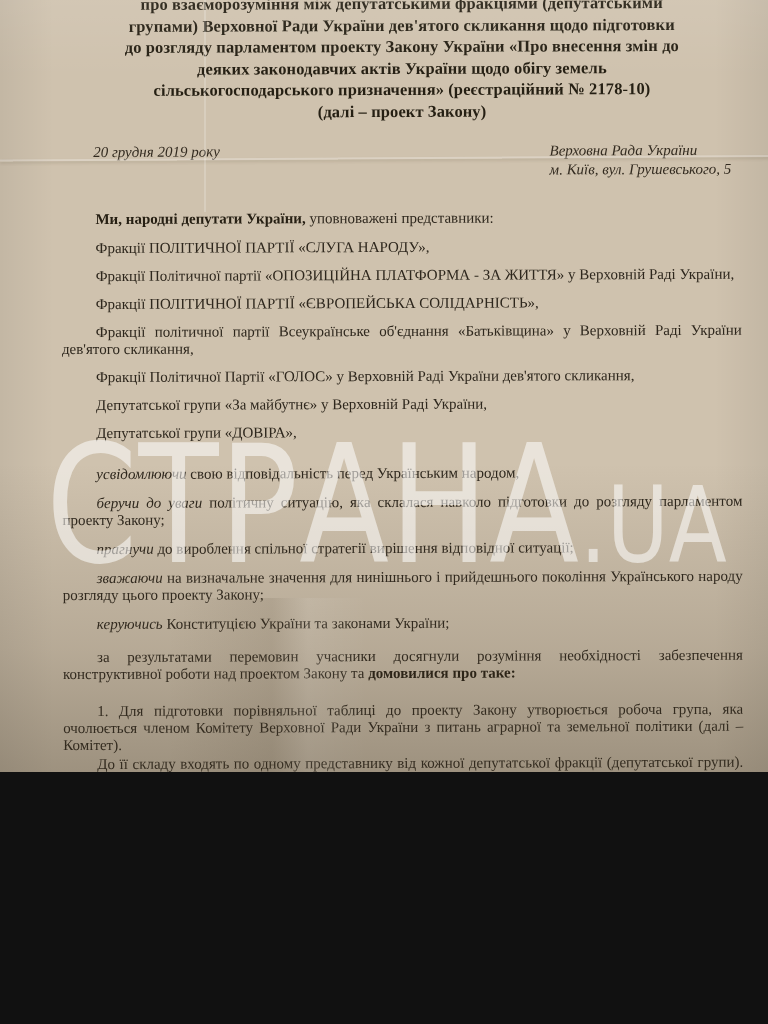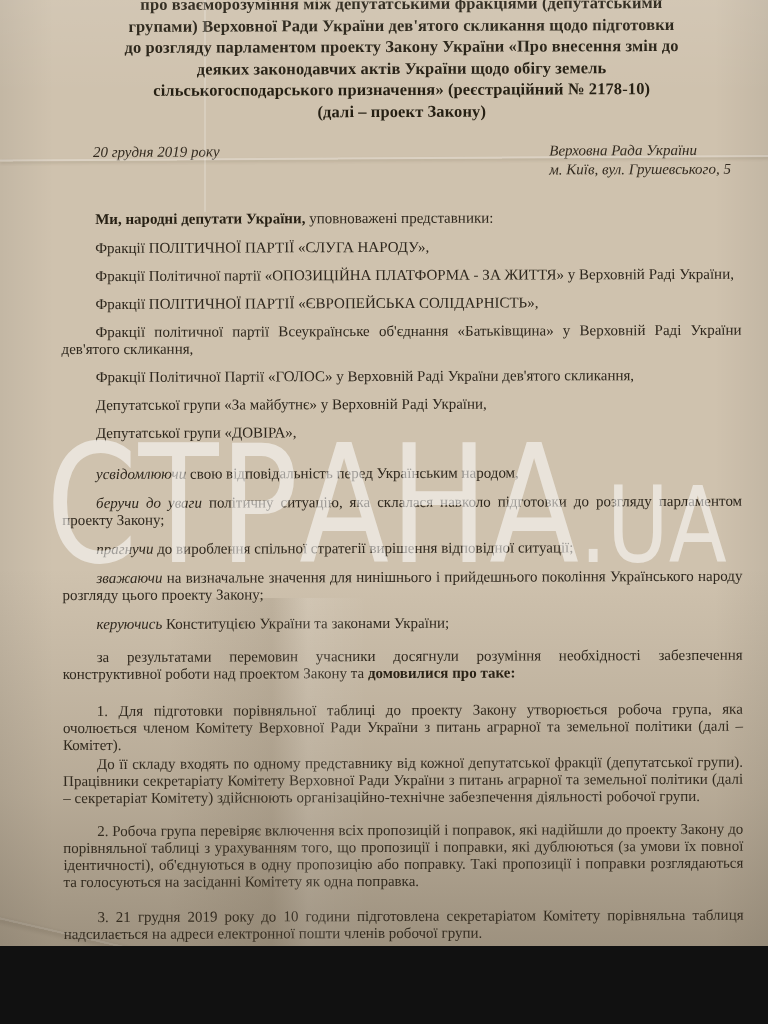--- a/index.html
+++ b/index.html
@@ -1,17 +1,17 @@
 <!DOCTYPE html>
 <html><head>
 <meta charset="utf-8">
 <style>
   html,body { margin:0; padding:0; background:#111; }
   .photo {
-    position:relative; width:768px; height:946px; overflow:hidden;
+    position:relative; width:768px; height:772px; overflow:hidden;
     font-family:"Liberation Serif","DejaVu Serif",serif;
     color:#2e271d;
     background:
       radial-gradient(60% 32% at 4% 102%, rgba(48,39,24,0.62), rgba(48,39,24,0) 72%),
       radial-gradient(90% 60% at 80% 8%, rgba(255,255,255,0.10), rgba(255,255,255,0) 60%),
       linear-gradient(205deg, #dbd0be 0%, #d7cbb8 30%, #cfc2ae 55%, #bdb09a 78%, #97~8b75 92%, #857965 100%);
     background-color:#cfc2ae;
   }
   .vignette {
     position:absolute; inset:0; z-index:4; pointer-events:none;

